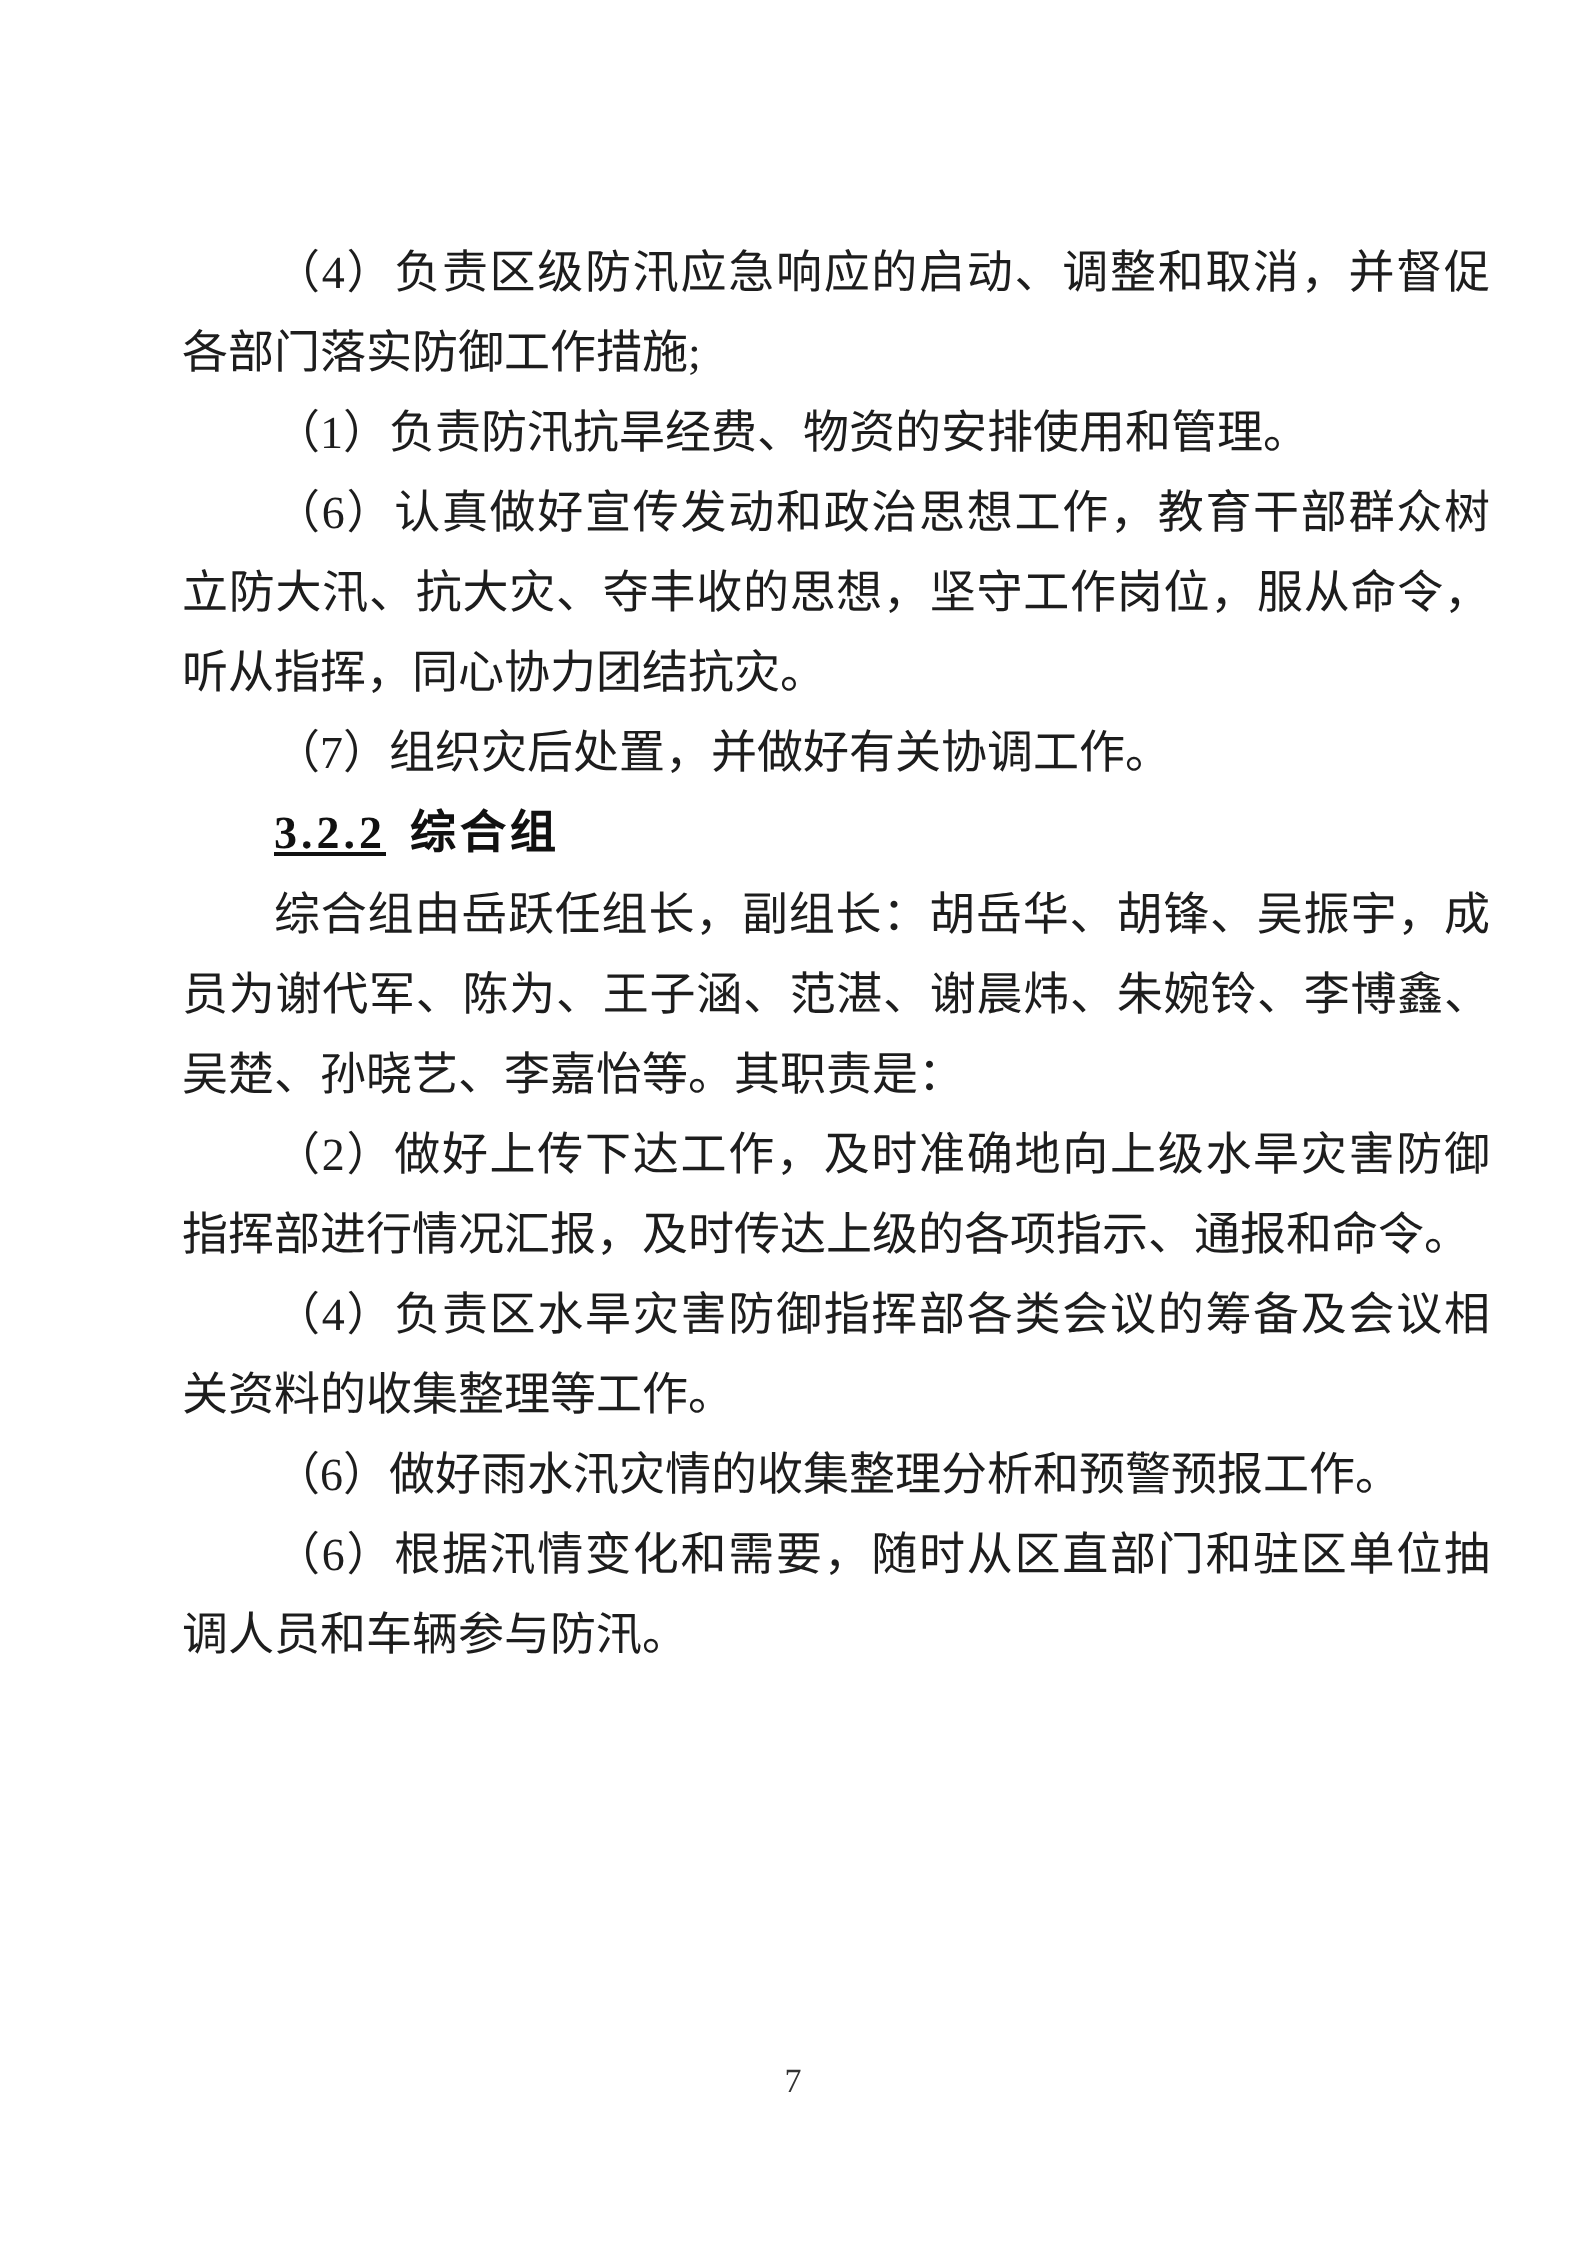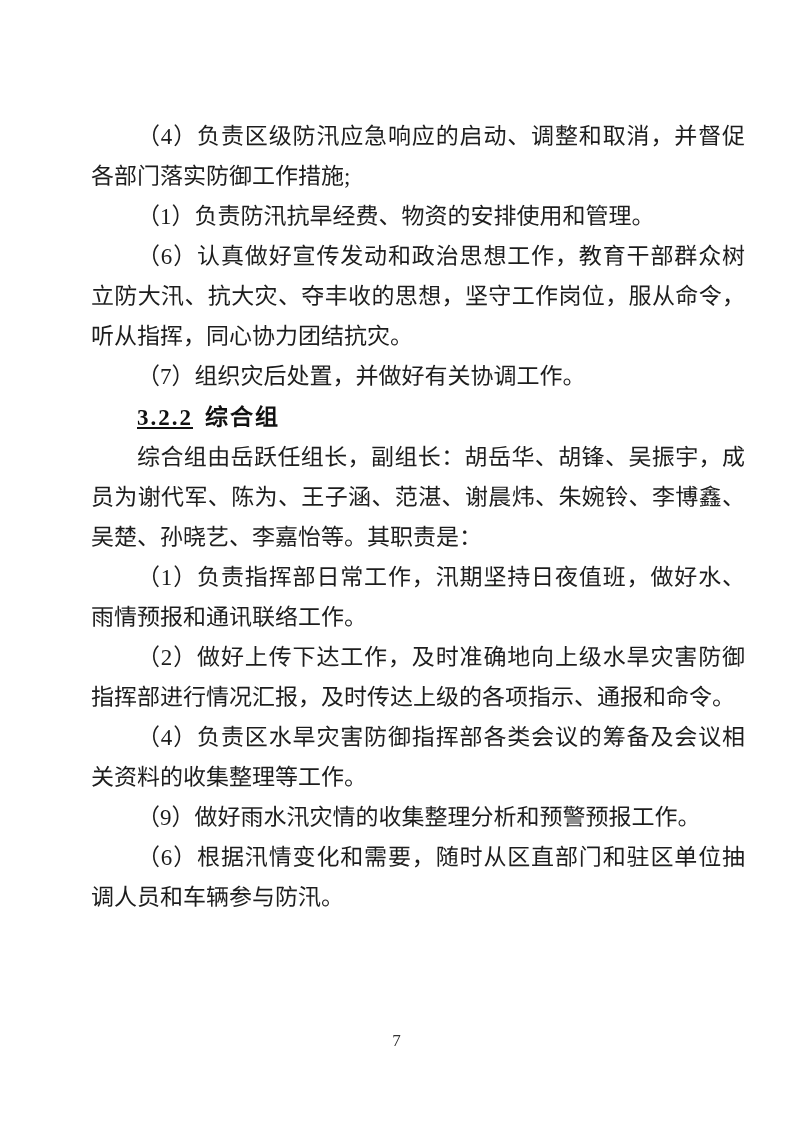--- a/index.html
+++ b/index.html
@@ -41,21 +41,21 @@
     color: #111111;
     white-space: nowrap;
   }
   .heading .h-num {
     font-family: "Liberation Serif", "DejaVu Serif", serif;
     letter-spacing: 2px;
     margin-right: 12px;
     text-decoration: underline;
   }
   .heading .h-title {
-    font-family: Liberation Sans, sans-serif;
+    font-family: Liberation Mono, monospace;
     letter-spacing: 2px;
   }
   .page-footer {
     position: absolute;
     left: 0;
     right: 0;
     top: 1030px;
     text-align: center;
     font-family: "Liberation Serif", "DejaVu Serif", serif;
     font-size: 17px;
@@ -73,24 +73,23 @@
     <p class="para">（1）负责防汛抗旱经费、物资的安排使用和管理。</p>
     <p class="para">（6）认真做好宣传发动和政治思想工作，教育干部群众树立防大汛、抗大灾、夺丰收的思想，坚守工作岗位，服从命令，听从指挥，同心协力团结抗灾。</p>
     <p class="para">（7）组织灾后处置，并做好有关协调工作。</p>
 
     <h3 class="heading">
       <span class="h-num">3.2.2</span><span class="h-title">综合组</span>
     </h3>
 
     <p class="para">综合组由岳跃任组长，副组长：胡岳华、胡锋、吴振宇，成员为谢代军、陈为、王子涵、范湛、谢晨炜、朱婉铃、李博鑫、吴楚、孙晓艺、李嘉怡等。其职责是：</p>
 
-    <p class="para">（1）负责指挥部日常工作，汛期坚持日夜值班，做好水、雨情预报和通讯联络工作。</p>
     <p class="para">（2）做好上传下达工作，及时准确地向上级水旱灾害防御指挥部进行情况汇报，及时传达上级的各项指示、通报和命令。</p>
     <p class="para">（4）负责区水旱灾害防御指挥部各类会议的筹备及会议相关资料的收集整理等工作。</p>
-    <p class="para">（9）做好雨水汛灾情的收集整理分析和预警预报工作。</p>
+    <p class="para">（6）做好雨水汛灾情的收集整理分析和预警预报工作。</p>
     <p class="para">（6）根据汛情变化和需要，随时从区直部门和驻区单位抽调人员和车辆参与防汛。</p>
 
   </div>
 
   <div class="page-footer">
     <span>7</span>
   </div>
 </div>
 
 </body></html>

